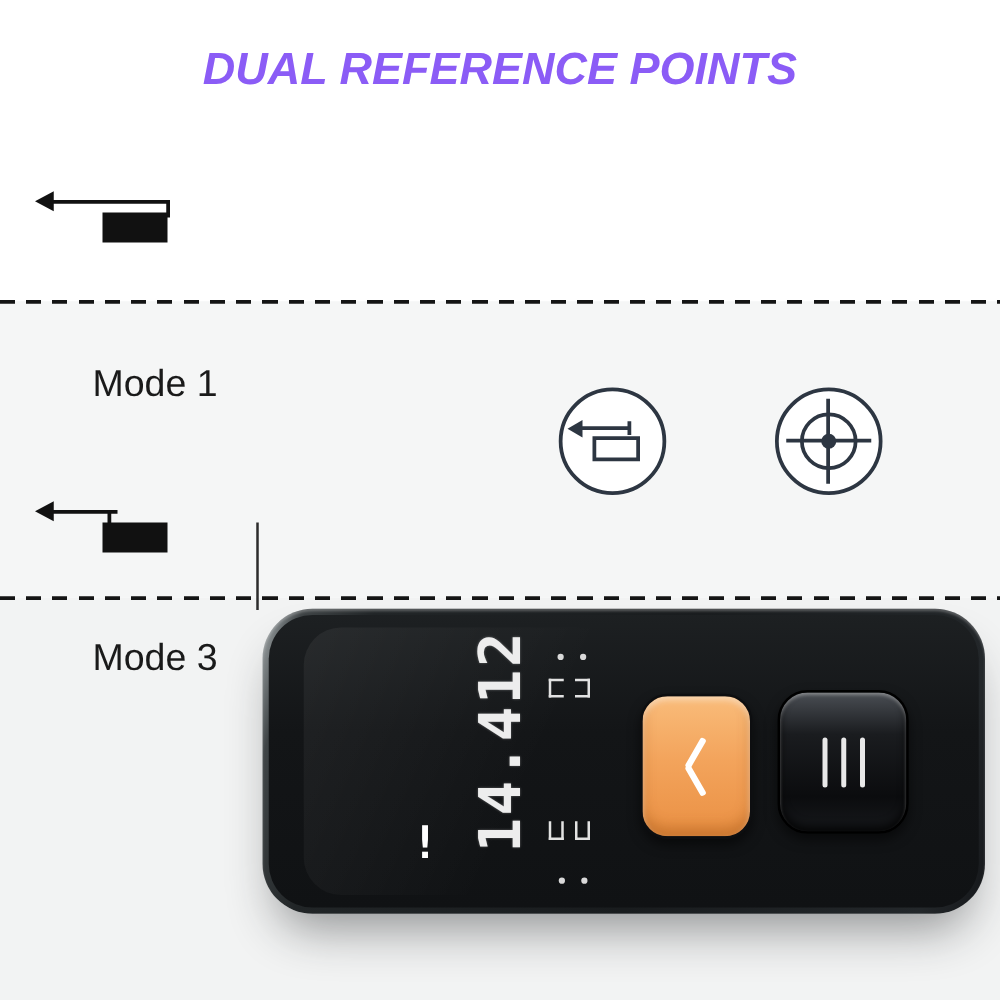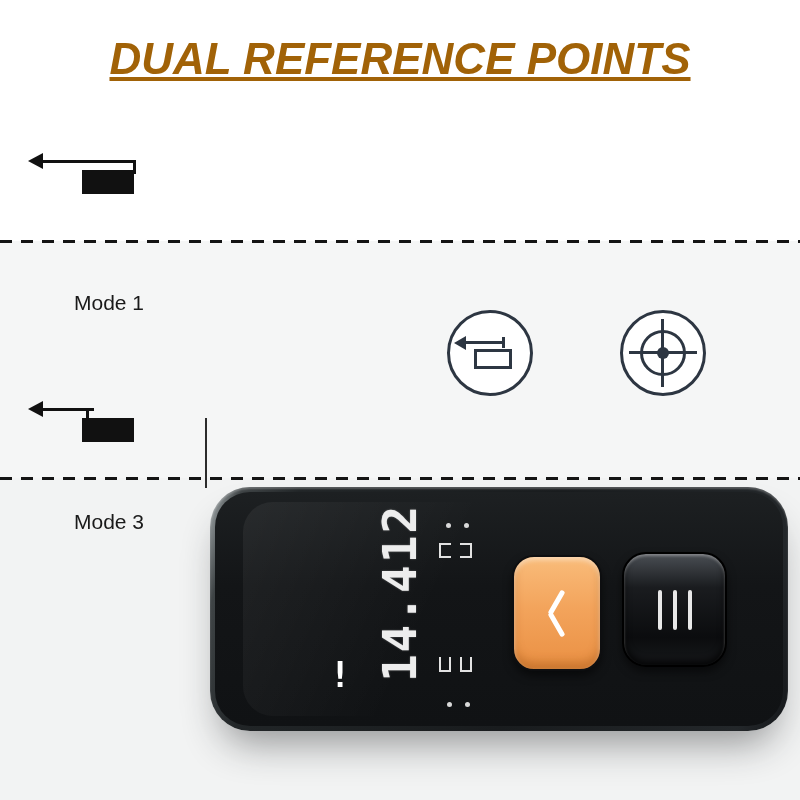--- a/index.html
+++ b/index.html
@@ -5,21 +5,21 @@
   html,body{margin:0;padding:0;}
   .stage{
     position:relative;width:800px;height:800px;overflow:hidden;
     background:#ffffff;font-family:"Liberation Sans",sans-serif;
   }
   .bg-mid{position:absolute;left:0;top:241px;width:800px;height:237px;background:#f5f6f6;}
   .bg-low{position:absolute;left:0;top:478px;width:800px;height:322px;background:#f2f3f3;}
 
   .page-title{
     position:absolute;left:0;top:34px;width:100%;margin:0;text-align:center;
-    font-size:44px;font-weight:bold;font-style:italic;color:#a16207;letter-spacing:0;text-decoration:underline;
+    font-size:36px;font-weight:bold;font-style:italic;color:#8b5cf6;letter-spacing:0;
   }
 
   
   .diagram{position:absolute;width:140px;height:48px;}
   .diagram .arrow-line{position:absolute;top:8px;height:3px;background:#111;}
   .diagram .arrow-head{
     position:absolute;top:1px;width:0;height:0;
     border-top:8px solid transparent;border-bottom:8px solid transparent;
     border-right:15px solid #111;
   }
@@ -36,21 +36,21 @@
 
   .vline{position:absolute;left:205px;top:418px;width:2px;height:70px;background:#2c2c2c;}
 
   .dash{
     position:absolute;left:0;width:800px;height:3px;
     background:repeating-linear-gradient(90deg,#141414 0 12px,transparent 12px 21px);
   }
   .dash1{top:240px;}
   .dash2{top:477px;}
 
-  .mode-label{position:absolute;left:74px;font-size:21px;color:#1a1a1a;}
+  .mode-label{position:absolute;left:74px;font-size:30px;color:#1a1a1a;}
   .m1{top:291px;}
   .m2{top:510px;}
 
   
   .legend-circle{
     position:absolute;width:86px;height:86px;border-radius:50%;
     border:3px solid #2d3642;background:#fff;box-sizing:border-box;
   }
   .c1{left:447px;top:310px;}
   .c2{left:620px;top:310px;}

